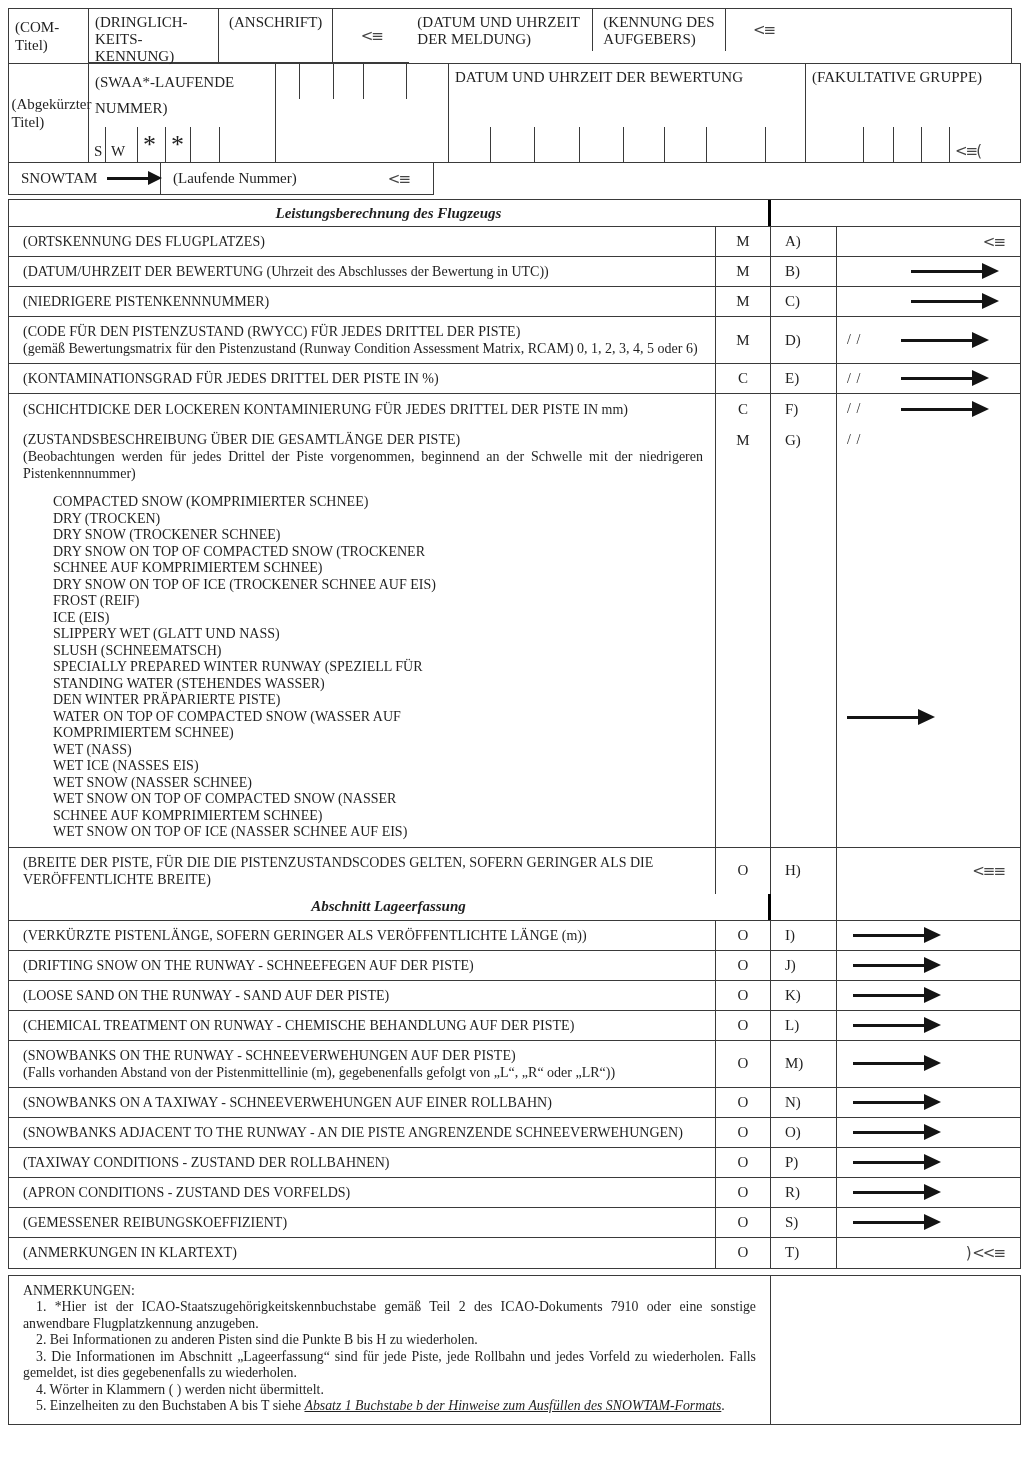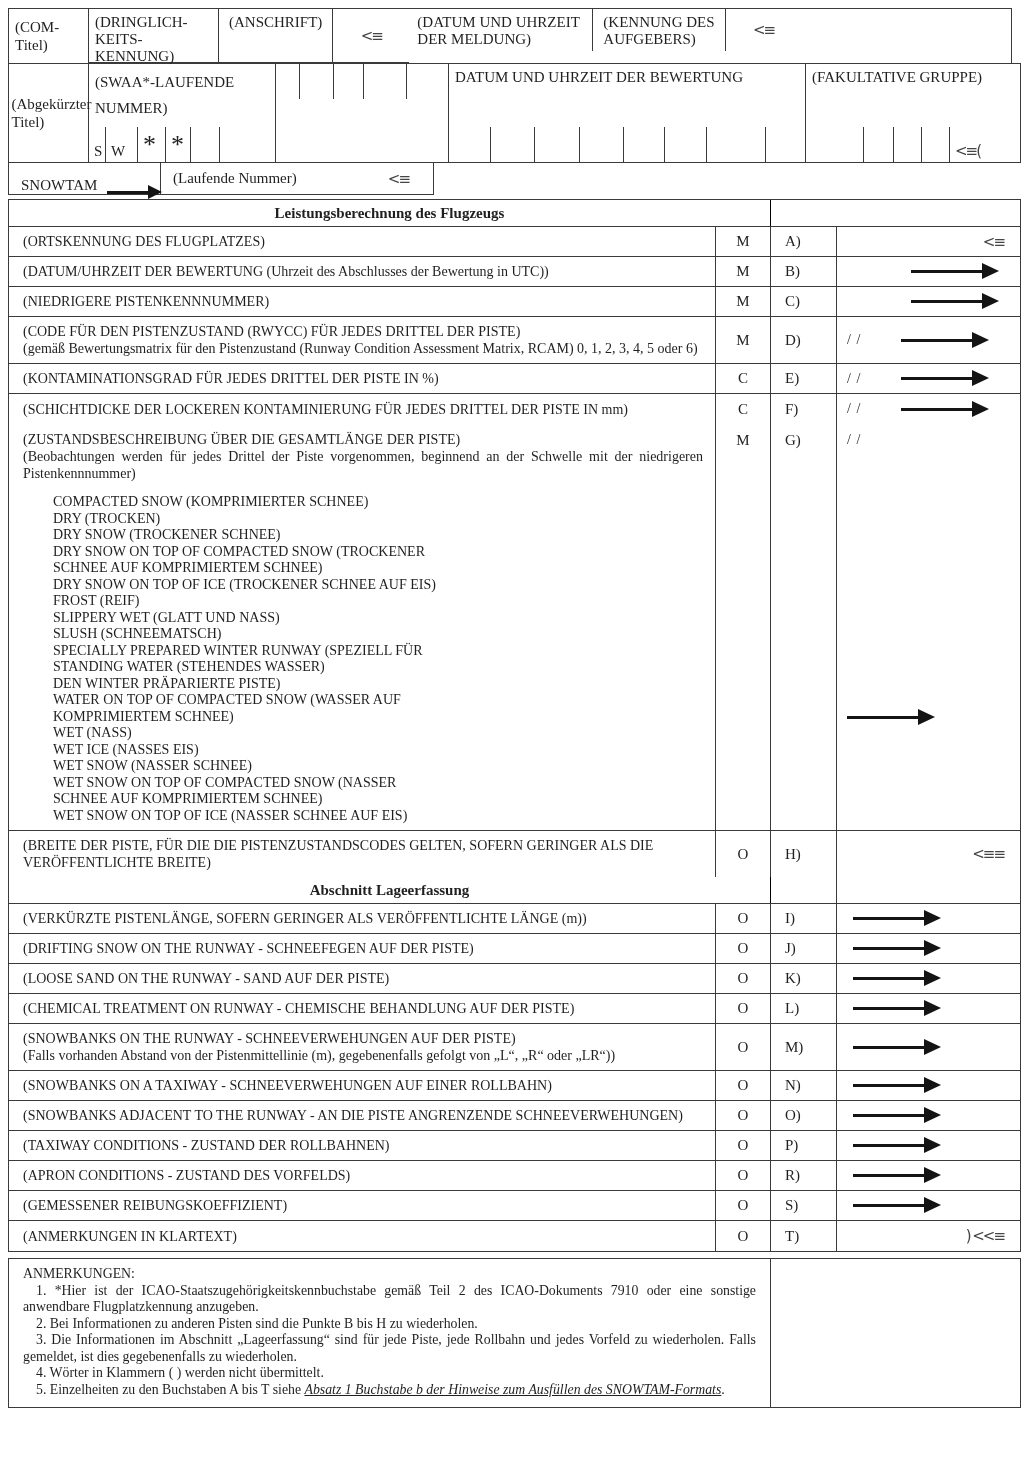--- a/index.html
+++ b/index.html
@@ -43,29 +43,29 @@
   .b2-label { flex:1; padding:5px 6px; line-height:17px; }
   .b2-label.loose { line-height:26px; }
   .strip { display:flex; height:35px; }
   .char-box { border-left:1px solid #3a3a3a; display:flex; align-items:flex-end; padding:0 0 2px 5px; font-size:15px; }
   .char-box.first { border-left:none; }
   .char-box.star { font-size:26px; line-height:14px; padding-bottom:10px; }
   .b2-abbrev { width:80px; justify-content:center; padding-left:6px; line-height:18px; display:flex; flex-direction:row; align-items:center; }
 
   
   .snowrow { width:426px; border:1px solid #3a3a3a; border-top:none; display:flex; height:32px; font-size:15px; }
-  .snow-box1 { width:152px; border-right:1px solid #3a3a3a; display:flex; align-items:flex-end; padding-left:12px; gap:10px; }
+  .snow-box1 { width:152px; border-right:1px solid #3a3a3a; display:flex; align-items:center; padding-left:12px; gap:10px; }
   .snow-box2 { flex:1; display:flex; align-items:center; justify-content:space-between; padding:0 24px 0 12px; }
 
   
   .mtable { width:1013px; border:1px solid #3a3a3a; margin-top:4px; font-size:14px; }
   .trow { display:flex; border-bottom:1px solid #3a3a3a; min-height:30px; align-items:stretch; }
   .trow:last-child { border-bottom:none; }
   .trow.head { min-height:27px; font-weight:bold; font-size:15px; }
-  .hcell { width:762px; display:flex; align-items:center; justify-content:center; border-right:1px solid #000000; }
+  .hcell { width:762px; display:flex; align-items:center; justify-content:center; border-right:3px solid #000000;font-style:italic; }
   .hcell2 { width:66px; border-right:1px solid #3a3a3a; }
   .hrest { flex:1; }
   .c-desc { width:707px; border-right:1px solid #3a3a3a; padding:6px 12px 6px 14px; line-height:17px; display:flex; flex-direction:column; justify-content:center; }
   .c-mco { width:55px; border-right:1px solid #3a3a3a; display:flex; align-items:center; justify-content:center; font-size:15px; }
   .c-letter { width:66px; border-right:1px solid #3a3a3a; display:flex; align-items:center; padding-left:14px; font-size:15px; }
   .c-sym { flex:1; display:flex; align-items:center; padding-left:10px; position:relative; }
   .c-sym.endsym { justify-content:flex-end; padding-right:16px; }
   .slashes { font-size:14px; letter-spacing:1px; white-space:pre; }
   .s1 .c-sym .fwd { margin-left:64px; }
   .s1 .c-sym.with-slash .fwd { margin-left:40px; }
@@ -263,20 +263,21 @@
         <div class="g-par just">(Beobachtungen werden für jedes Drittel der Piste vorgenommen, beginnend an der Schwelle mit der niedrigeren Pistenkennnummer)</div>
         <div class="g-gap"></div>
         <div class="g-list" id="g-list">
             <div>COMPACTED SNOW (KOMPRIMIERTER SCHNEE)</div>
             <div>DRY (TROCKEN)</div>
             <div>DRY SNOW (TROCKENER SCHNEE)</div>
             <div>DRY SNOW ON TOP OF COMPACTED SNOW (TROCKENER</div>
             <div>SCHNEE AUF KOMPRIMIERTEM SCHNEE)</div>
             <div>DRY SNOW ON TOP OF ICE (TROCKENER SCHNEE AUF EIS)</div>
             <div>FROST (REIF)</div>
+            <div>ICE (EIS)</div>
             <div>SLIPPERY WET (GLATT UND NASS)</div>
             <div>SLUSH (SCHNEEMATSCH)</div>
             <div>SPECIALLY PREPARED WINTER RUNWAY (SPEZIELL FÜR</div>
             <div>STANDING WATER (STEHENDES WASSER)</div>
             <div>DEN WINTER PRÄPARIERTE PISTE)</div>
             <div>WATER ON TOP OF COMPACTED SNOW (WASSER AUF</div>
             <div>KOMPRIMIERTEM SCHNEE)</div>
             <div>WET (NASS)</div>
             <div>WET ICE (NASSES EIS)</div>
             <div>WET SNOW (NASSER SCHNEE)</div>

